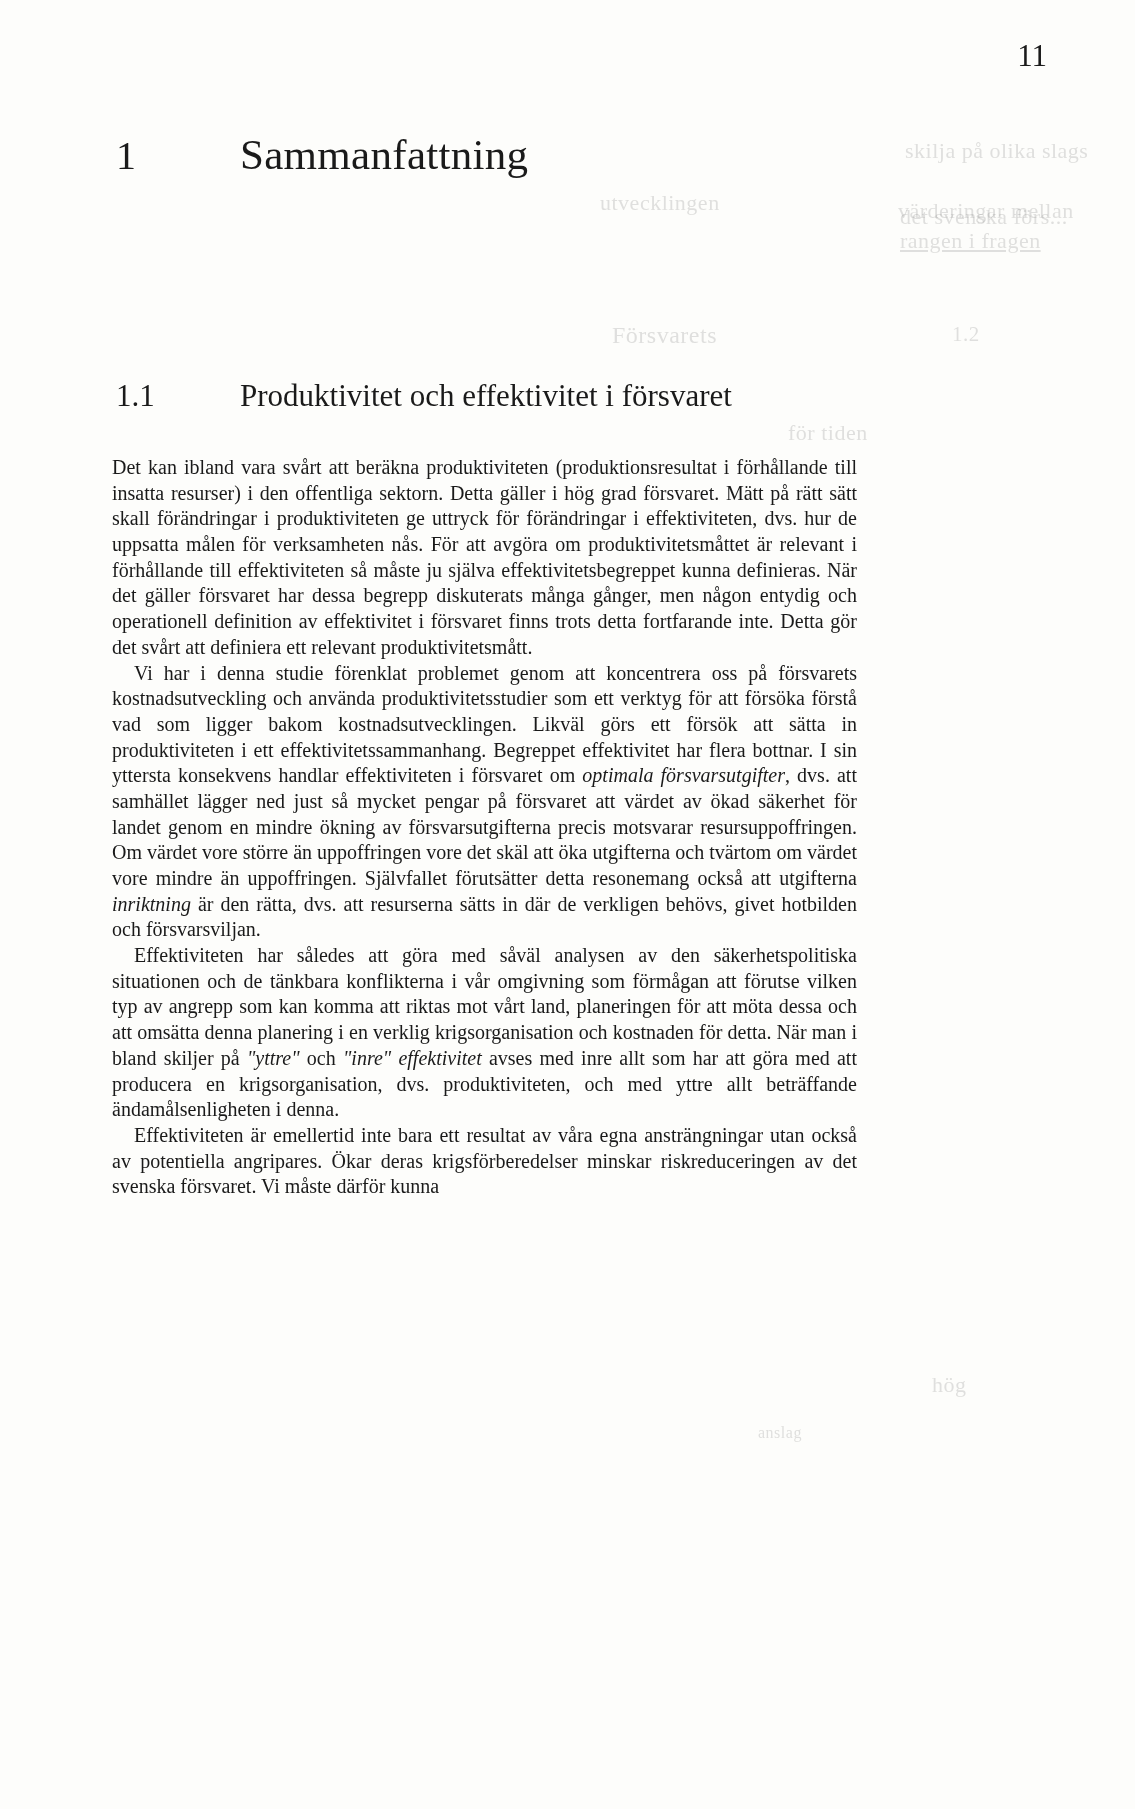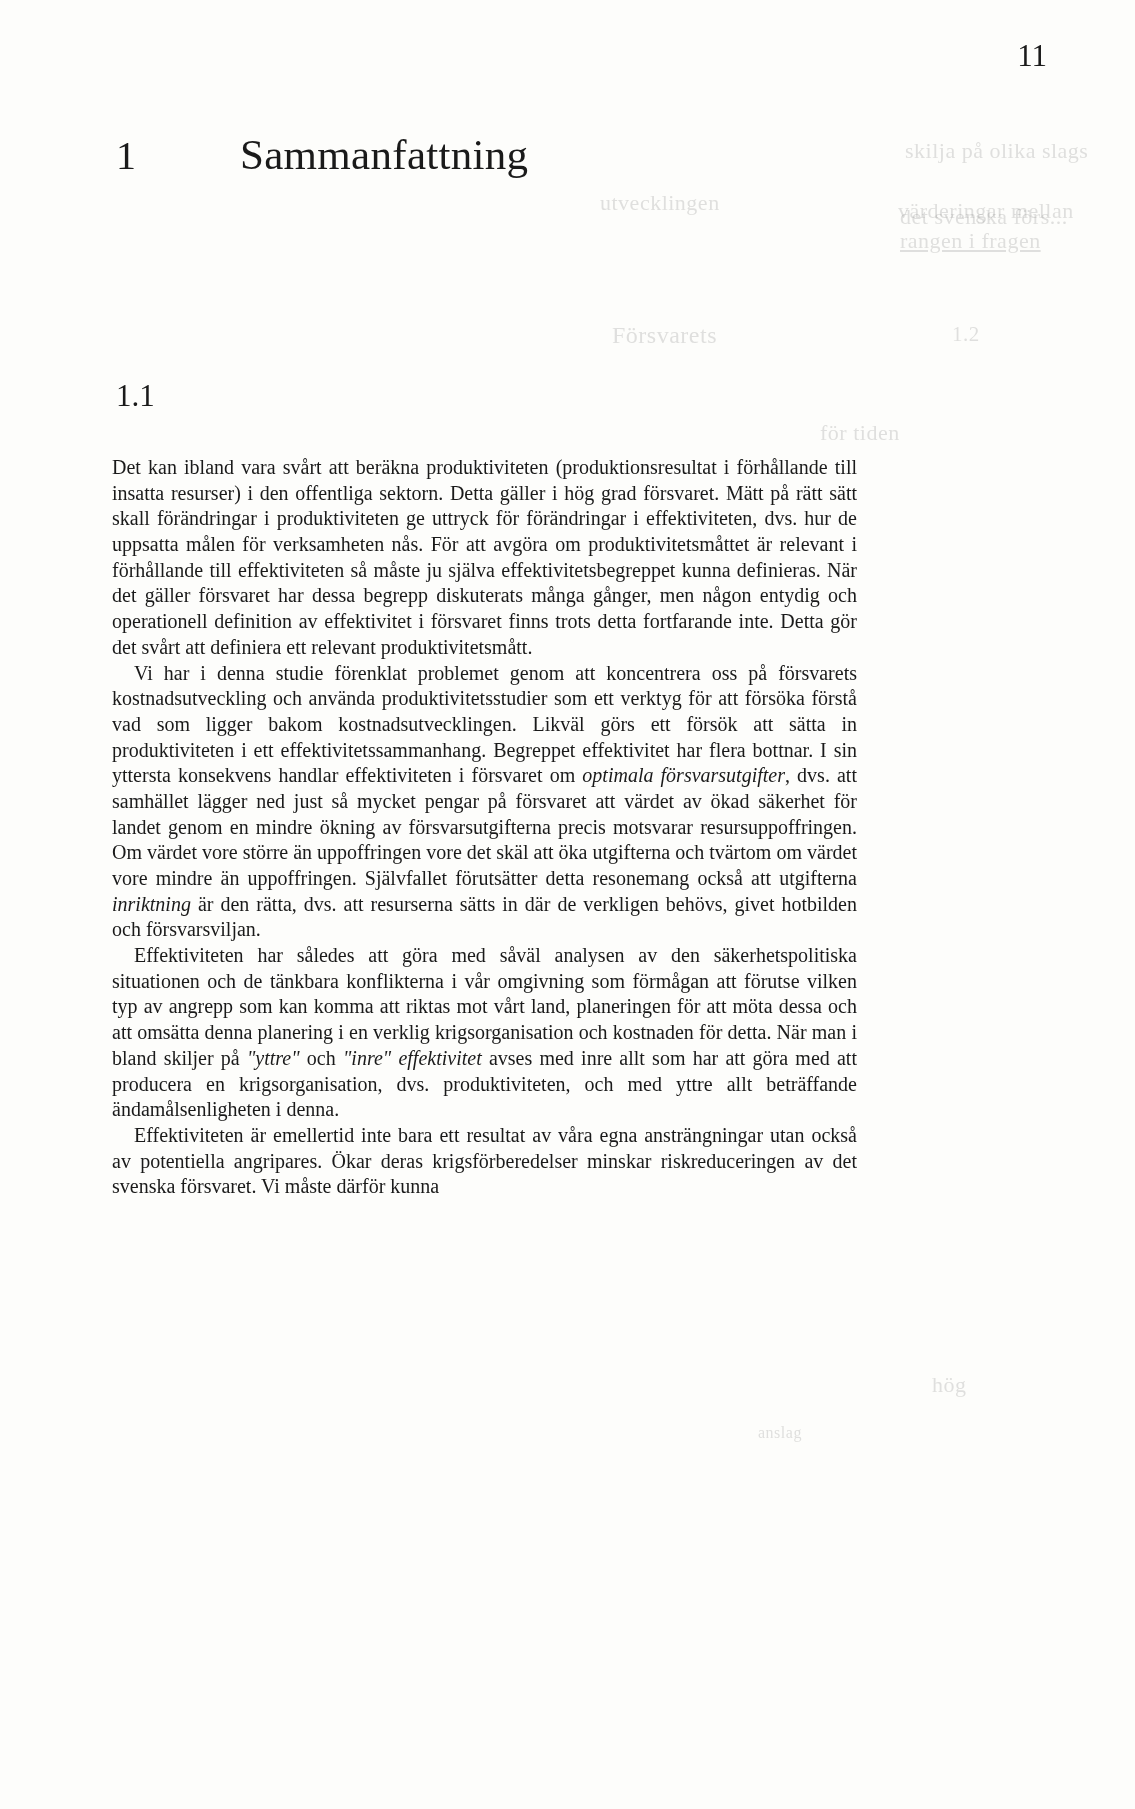--- a/index.html
+++ b/index.html
@@ -90,35 +90,36 @@
 
 <div class="page">
 
   <div>
     <div class="ghost" style="left:905px; top:138px; font-size:22px;">skilja på olika slags</div>
     <div class="ghost" style="left:900px; top:168px; font-size:22px;margin-top:36px;">det svenska förs...</div>
     <div class="ghost" style="left:898px; top:198px; font-size:22px;">värderingar mellan</div>
     <div class="ghost" style="left:900px; top:228px; font-size:22px;text-decoration:underline;">rangen i fragen</div>
     <div class="ghost" style="left:952px; top:322px; font-size:21px;">1.2</div>
     <div class="ghost" style="left:612px; top:322px; font-size:24px;">Försvarets</div>
-    <div class="ghost" style="left:820px; top:420px; font-size:22px;">för tiden</div>
+    <div class="ghost" style="left:788px; top:420px; font-size:22px;">för tiden</div>
     <div class="ghost" style="left:600px; top:190px; font-size:22px;">utvecklingen</div>
     <div class="ghost" style="left:932px; top:1372px; font-size:22px;">hög</div>
     <div class="ghost" style="left:758px; top:1424px; font-size:16px;">anslag</div>
   </div>
 
   <div class="page-number">11</div>
 
   <div class="chapter-head">
     <span class="chapter-num">1</span>
     <span class="chapter-title">Sammanfattning</span>
   </div>
 
   <div class="section-head">
     <span class="section-num">1.1</span>
+    <span class="section-title">Produktivitet och effektivitet i försvaret</span>
   </div>
 
   <div class="body">
     <p><span>Det kan ibland vara svårt att beräkna produktiviteten (produktionsresultat i förhållande till insatta resurser) i den offentliga sektorn. Detta gäller i hög grad försvaret. Mätt på rätt sätt skall förändringar i produktiviteten ge uttryck för förändringar i effektiviteten, dvs. hur de uppsatta målen för verksamheten nås. För att avgöra om produktivitetsmåttet är relevant i förhållande till effektiviteten så måste ju själva effektivitetsbegreppet kunna definieras. När det gäller försvaret har dessa begrepp diskuterats många gånger, men någon entydig och operationell definition av effektivitet i försvaret finns trots detta fortfarande inte. Detta gör det svårt att definiera ett relevant produktivitetsmått.</span></p>
     <p><span>Vi har i denna studie förenklat problemet genom att koncentrera oss på försvarets kostnadsutveckling och använda produktivitetsstudier som ett verktyg för att försöka förstå vad som ligger bakom kostnadsutvecklingen. Likväl görs ett försök att sätta in produktiviteten i ett effektivitetssammanhang. Begreppet effektivitet har flera bottnar. I sin yttersta konsekvens handlar effektiviteten i försvaret om </span><span class="it">optimala försvarsutgifter</span><span>, dvs. att samhället lägger ned just så mycket pengar på försvaret att värdet av ökad säkerhet för landet genom en mindre ökning av försvarsutgifterna precis motsvarar resursuppoffringen. Om värdet vore större än uppoffringen vore det skäl att öka utgifterna och tvärtom om värdet vore mindre än uppoffringen. Självfallet förutsätter detta resonemang också att utgifterna </span><span class="it">inriktning</span><span> är den rätta, dvs. att resurserna sätts in där de verkligen behövs, givet hotbilden och försvarsviljan.</span></p>
     <p><span>Effektiviteten har således att göra med såväl analysen av den säkerhetspolitiska situationen och de tänkbara konflikterna i vår omgivning som förmågan att förutse vilken typ av angrepp som kan komma att riktas mot vårt land, planeringen för att möta dessa och att omsätta denna planering i en verklig krigsorganisation och kostnaden för detta. När man i bland skiljer på </span><span class="it">"yttre"</span><span> och </span><span class="it">"inre" effektivitet</span><span> avses med inre allt som har att göra med att producera en krigsorganisation, dvs. produktiviteten, och med yttre allt beträffande ändamålsenligheten i denna.</span></p>
     <p><span>Effektiviteten är emellertid inte bara ett resultat av våra egna ansträngningar utan också av potentiella angripares. Ökar deras krigsförberedelser minskar riskreduceringen av det svenska försvaret. Vi måste därför kunna</span></p>
   </div>
 
 </div>

